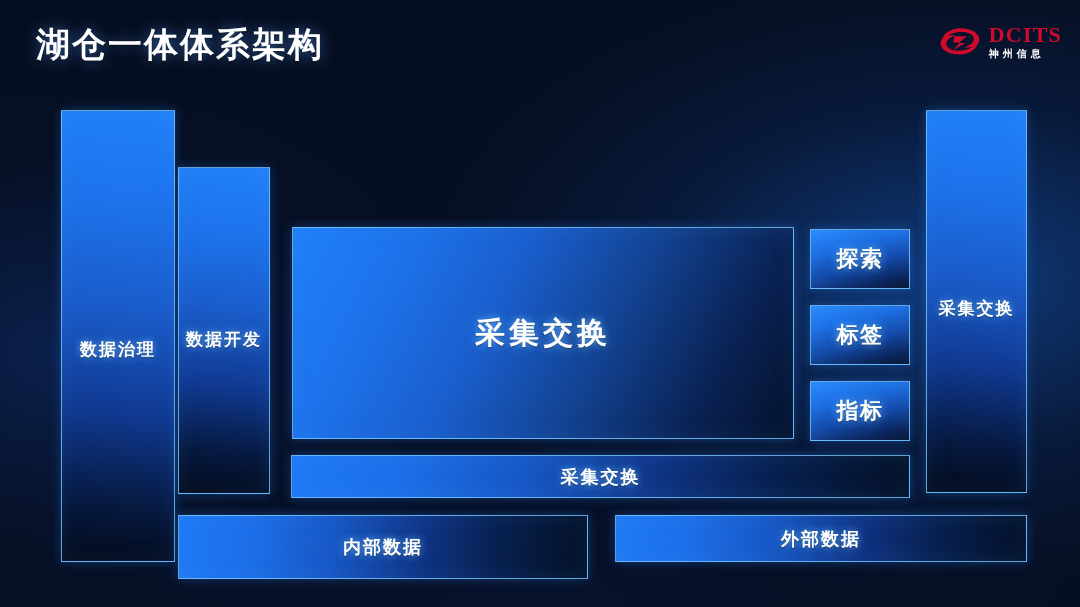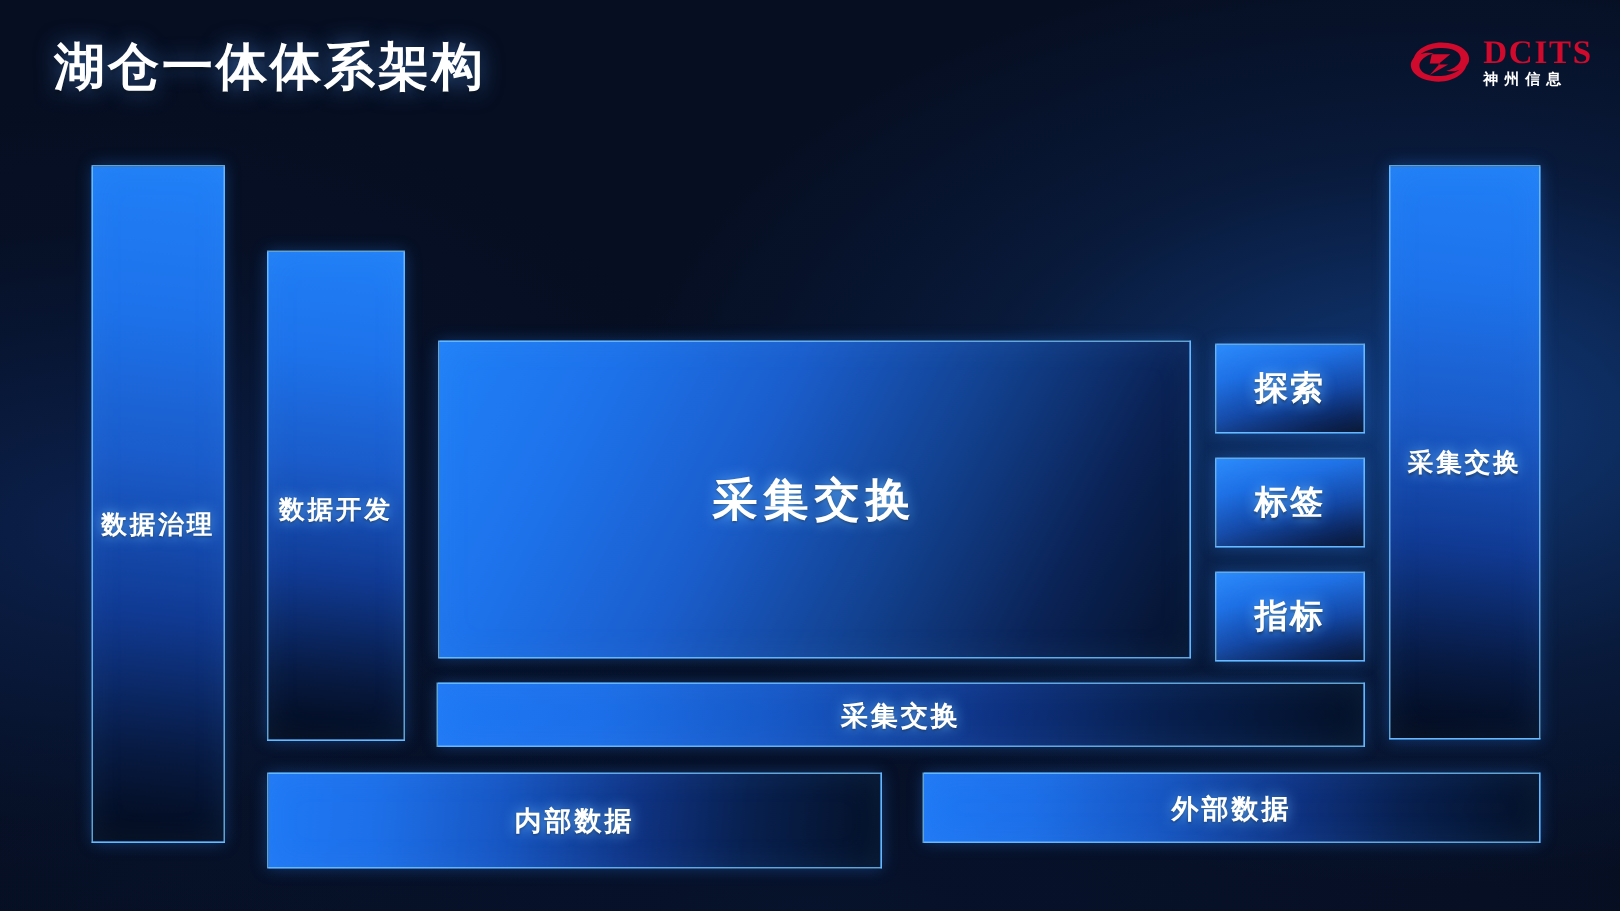--- a/index.html
+++ b/index.html
@@ -81,21 +81,21 @@
           <path d="M24 20 L42 20 L30 30 L40 30 L22 40 L32 29 L22 29 Z"></path>
         </g>
       </svg>
     </span>
     <span class="logo-text">
       <span class="logo-en">DCITS</span>
       <span class="logo-cn">神州信息</span>
     </span>
   </div>
 
-  <div class="bx g-v" style="left:61px;top:110px;width:89px;height:452px;">
+  <div class="bx g-v" style="left:61px;top:110px;width:114px;height:452px;">
     <span class="vtxt lbl-17" style="top:227px;">数据治理</span>
   </div>
 
 
   <div class="bx g-v" style="left:178px;top:167px;width:92px;height:327px;">
     <span class="vtxt lbl-17" style="top:160px;">数据开发</span>
   </div>
 
 
   <div class="bx g-c lbl-30" style="left:292px;top:227px;width:502px;height:212px;">

